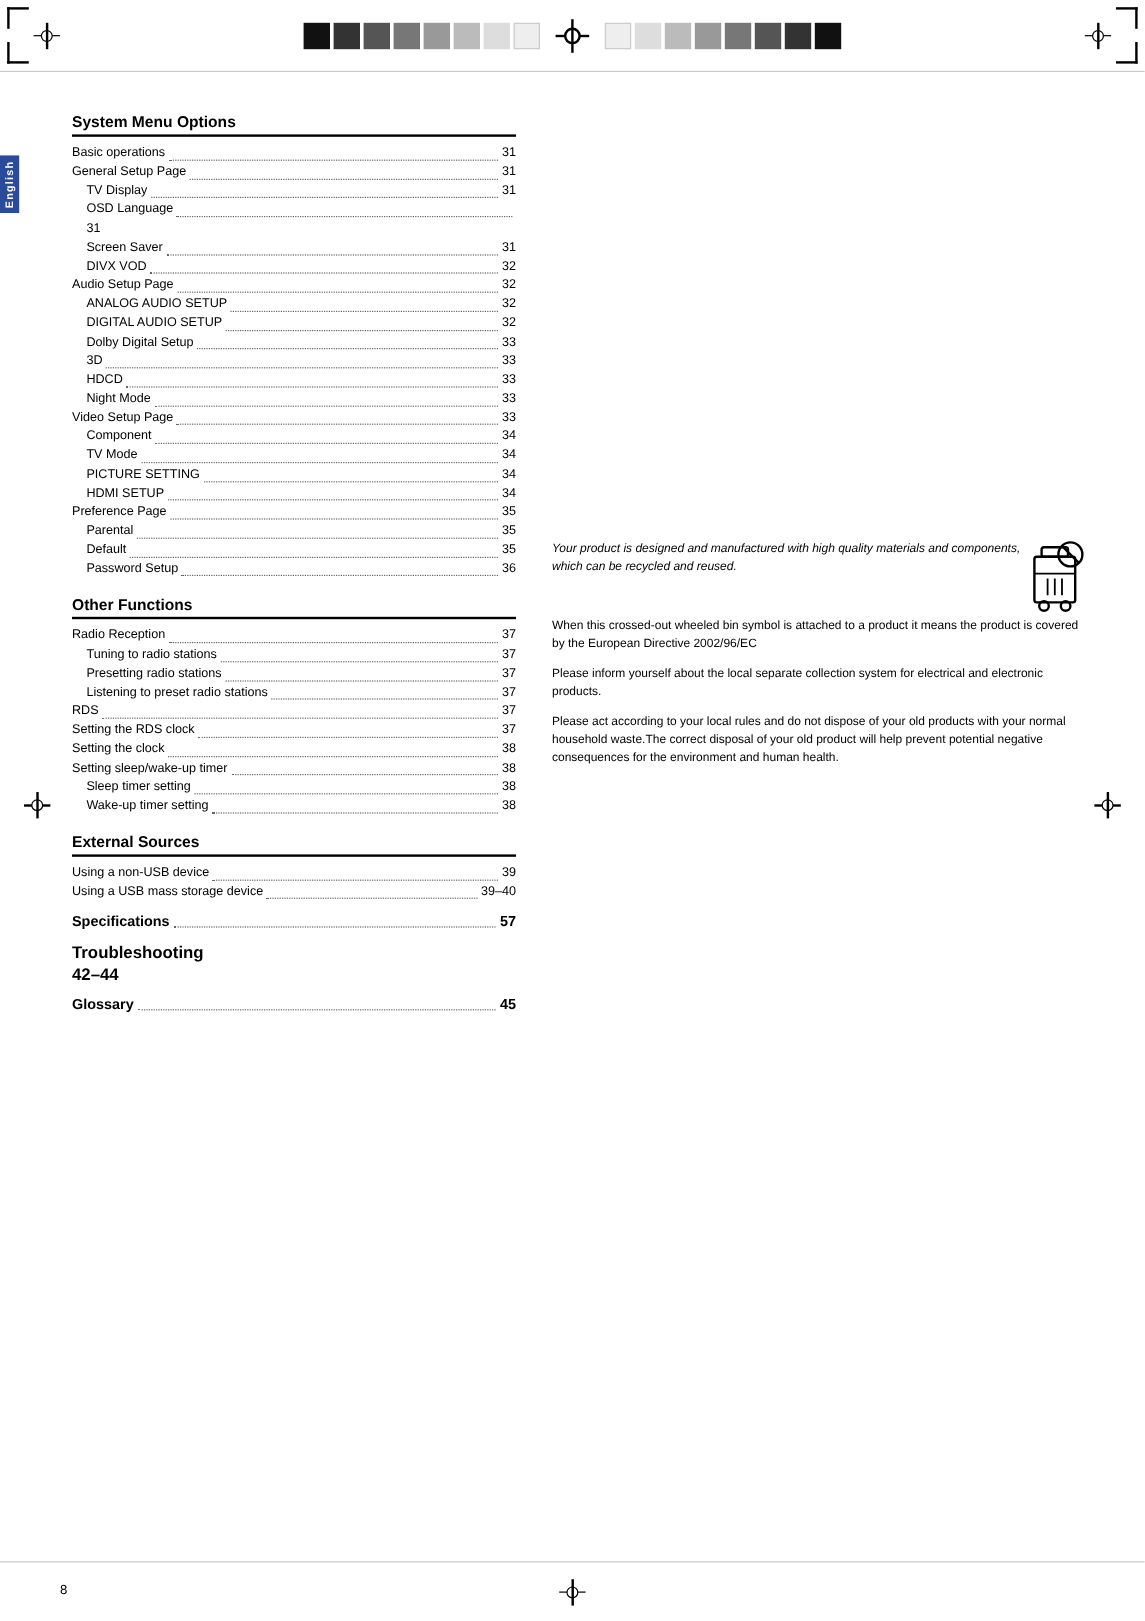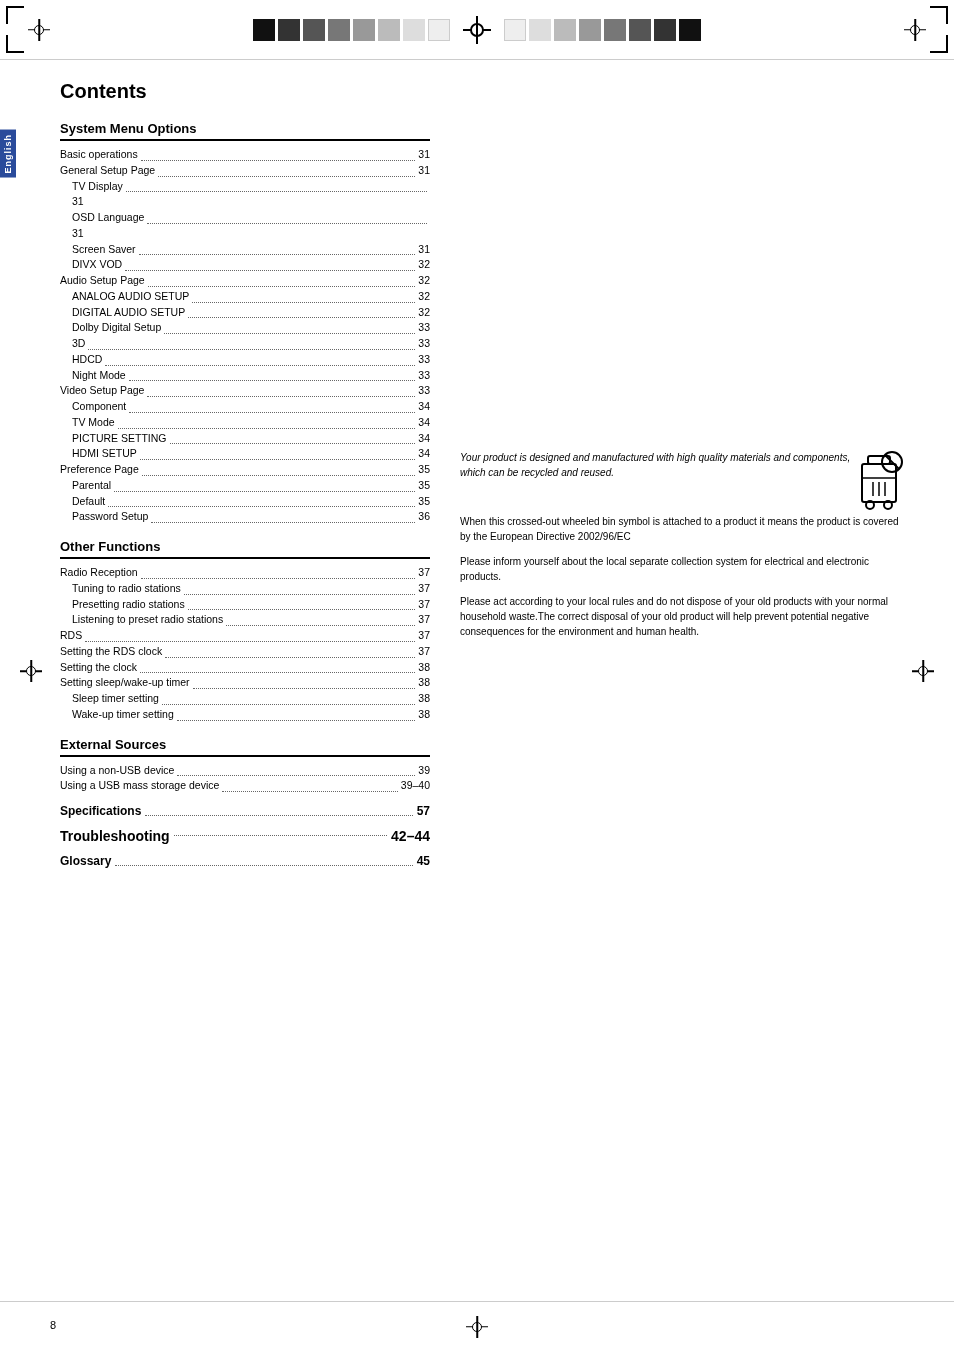--- a/index.html
+++ b/index.html
@@ -322,40 +322,39 @@
 
 <div class="right-crosshair">
   <div class="crosshair-sm">
     <div class="crosshair-sm-circle"></div>
   </div>
 </div>
 
 <div class="main-content">
 
   <div class="left-column">
-    <h1 class="page-title">Contents</h1>
 
     <div class="section-block">
       <div class="section-title">System Menu Options</div>
       <div id="system-menu-entries">
           <div class="toc-entry" style="padding-left: 0px;">
       <span class="toc-label">
         <span class="toc-label-text">Basic operations</span>
         <span class="toc-dots"></span>
       </span>
       <span class="toc-page">31</span>
     </div>
           <div class="toc-entry" style="padding-left: 0px;">
       <span class="toc-label">
         <span class="toc-label-text">General Setup Page</span>
         <span class="toc-dots"></span>
       </span>
       <span class="toc-page">31</span>
     </div>
-          <div class="toc-entry" style="padding-left: 12px; flex-direction: column;">
+          <div class="toc-entry" style="padding-left: 12px;">
       <span class="toc-label">
         <span class="toc-label-text">TV Display</span>
         <span class="toc-dots"></span>
       </span>
       <span class="toc-page">31</span>
     </div>
           <div class="toc-entry" style="padding-left: 12px; flex-direction: column;">
       <span class="toc-label">
         <span class="toc-label-text">OSD Language</span>
         <span class="toc-dots"></span>
@@ -589,21 +588,21 @@
 
     <div class="section-block">
       <div style="display:flex;align-items:flex-end;margin-top:8px;justify-content:center;">
         <span style="font-weight:bold;font-size:12px;">Specifications</span>
         <span style="flex:1;border-bottom:1px dotted #666;margin:0 4px 2px 4px;"></span>
         <span style="font-weight:bold;font-size:12px;">57</span>
       </div>
     </div>
 
     <div class="section-block">
-      <div style="display:flex;align-items:center;margin-top:4px;">
+      <div style="display:flex;align-items:flex-start;margin-top:4px;flex-direction:column;">
         <span style="font-weight:bold;font-size:14px;">Troubleshooting</span>
         <span style="flex:1;border-bottom:1px dotted #666;margin:0 4px 2px 4px;"></span>
         <span style="font-weight:bold;font-size:14px;">42–44</span>
       </div>
     </div>
 
     <div class="section-block">
       <div style="display:flex;align-items:flex-end;margin-top:4px;">
         <span style="font-weight:bold;font-size:12px;">Glossary</span>
         <span style="flex:1;border-bottom:1px dotted #666;margin:0 4px 2px 4px;"></span>

